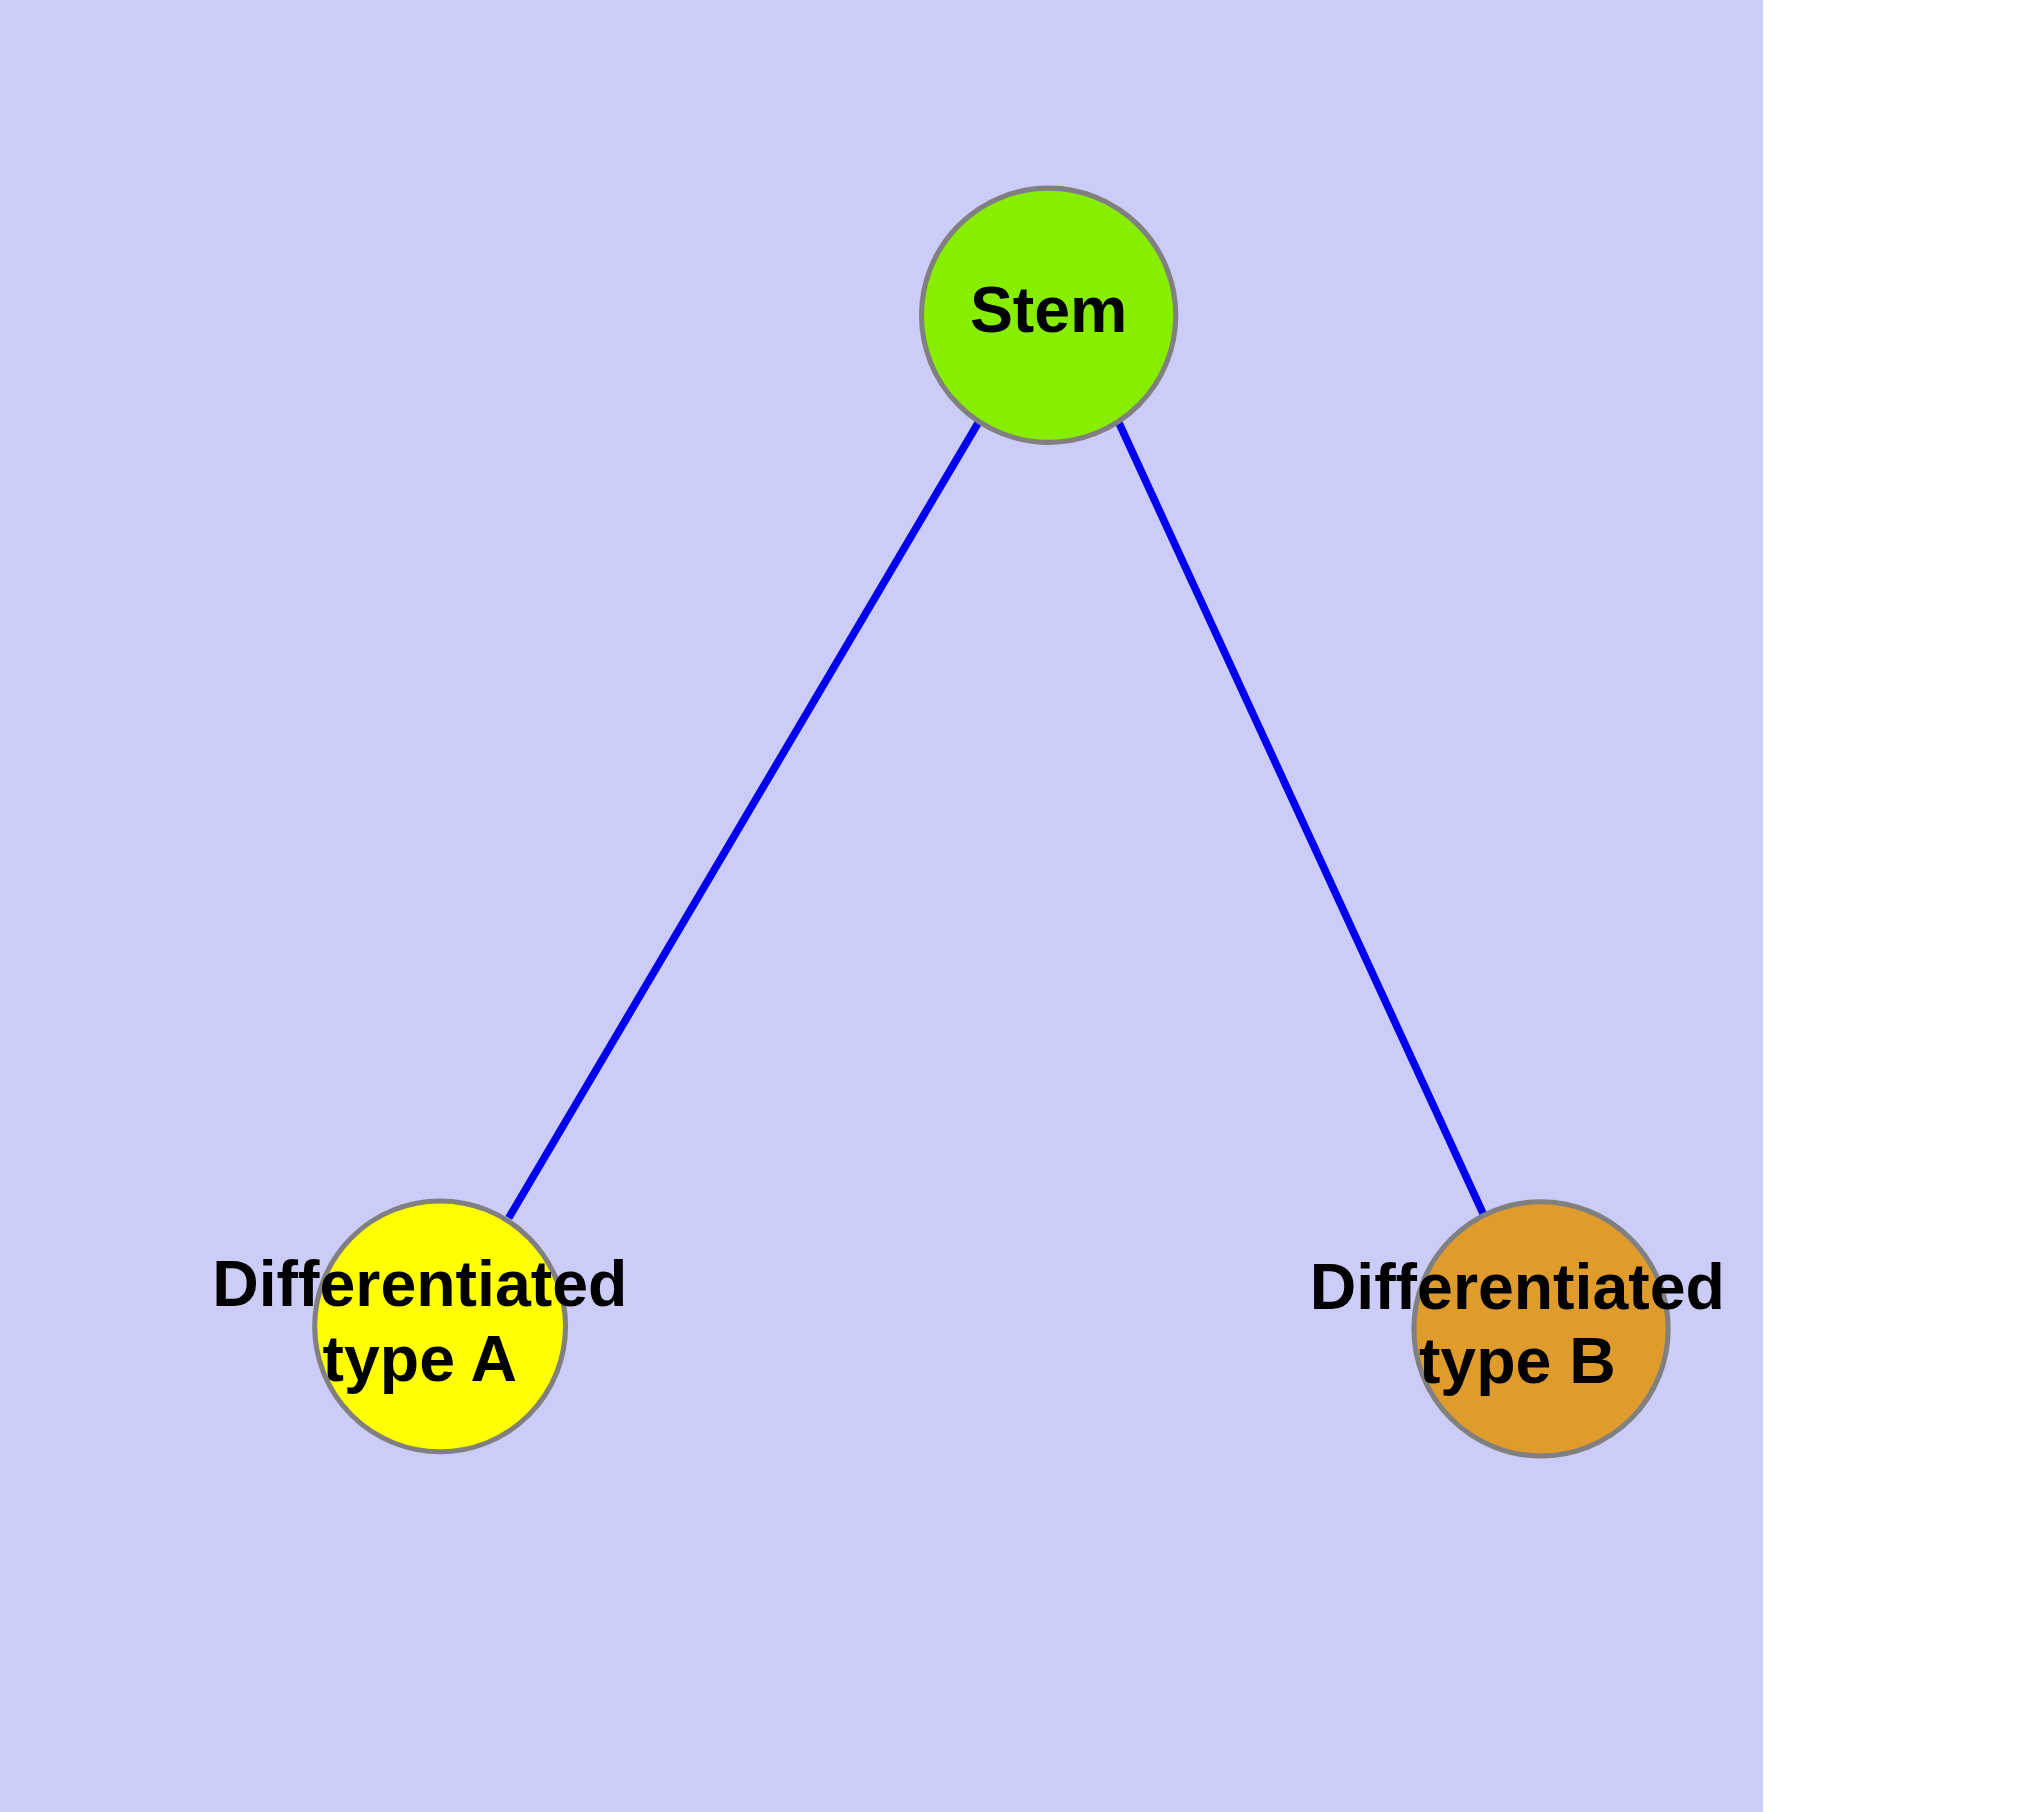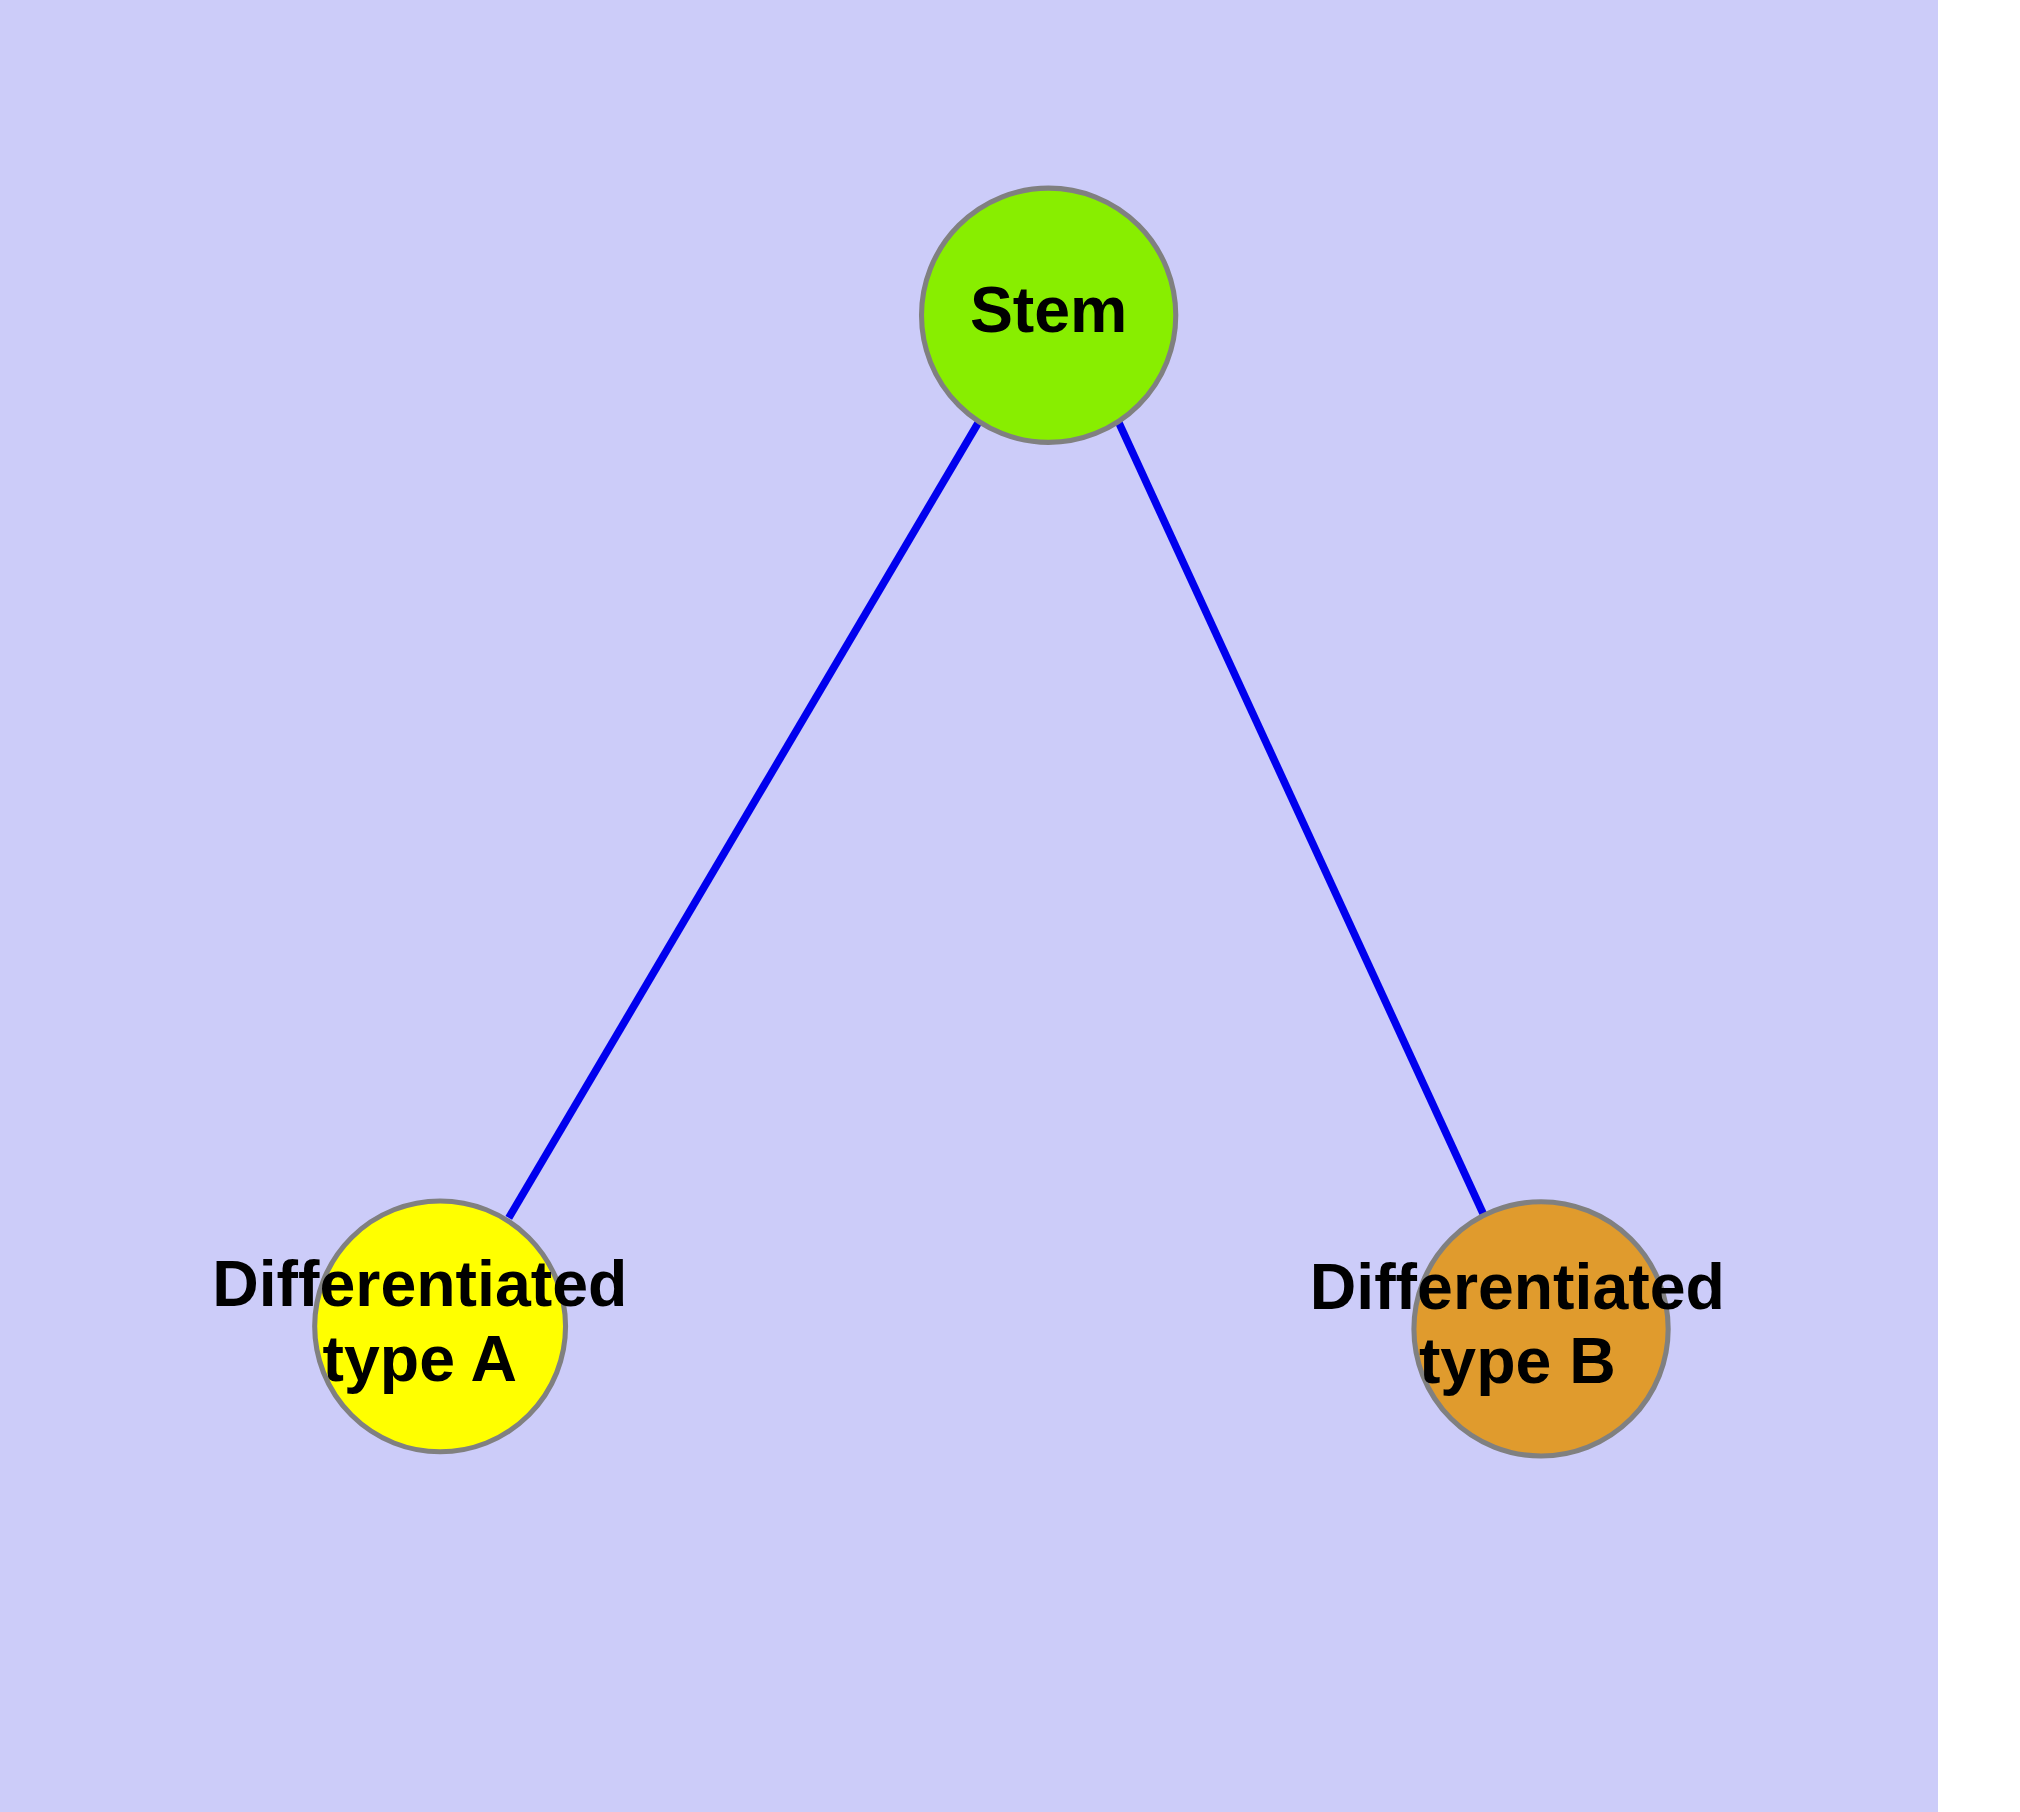--- a/index.html
+++ b/index.html
@@ -34,21 +34,21 @@
     dominant-baseline: middle;
     paint-order: normal;
   }
   .edge-line {
     stroke-linecap: butt;
   }
 </style>
 </head>
 <body>
 
-<div id="stage" style="width: 1938px; height: 1812px; background: rgb(204, 204, 249);">
+<div id="stage" style="width: 1763px; height: 1812px; background: rgb(204, 204, 249);">
   <svg id="graph-canvas" viewBox="0 0 2384 2138" xmlns="http://www.w3.org/2000/svg" style="width: 2021px; height: 1812px;">
     <rect id="bg-rect" x="0" y="0" width="2384" height="2138" fill="#ccccf9"></rect>
     <g id="edges-group">
         <line x1="1155" y1="497" x2="600" y2="1437" stroke="#0000ee" stroke-width="9" class="edge-line"></line>
         <line x1="1319" y1="497" x2="1752" y2="1437" stroke="#0000ee" stroke-width="9" class="edge-line"></line>
       </g>
     <g id="nodes-group">
         <g>
           <circle cx="1237" cy="372" r="150" fill="#88ee00" stroke="#808080" stroke-width="6"></circle>
           <text x="1237" y="372" class="node-label" font-size="76" font-weight="bold" fill="#000000">Stem</text>

